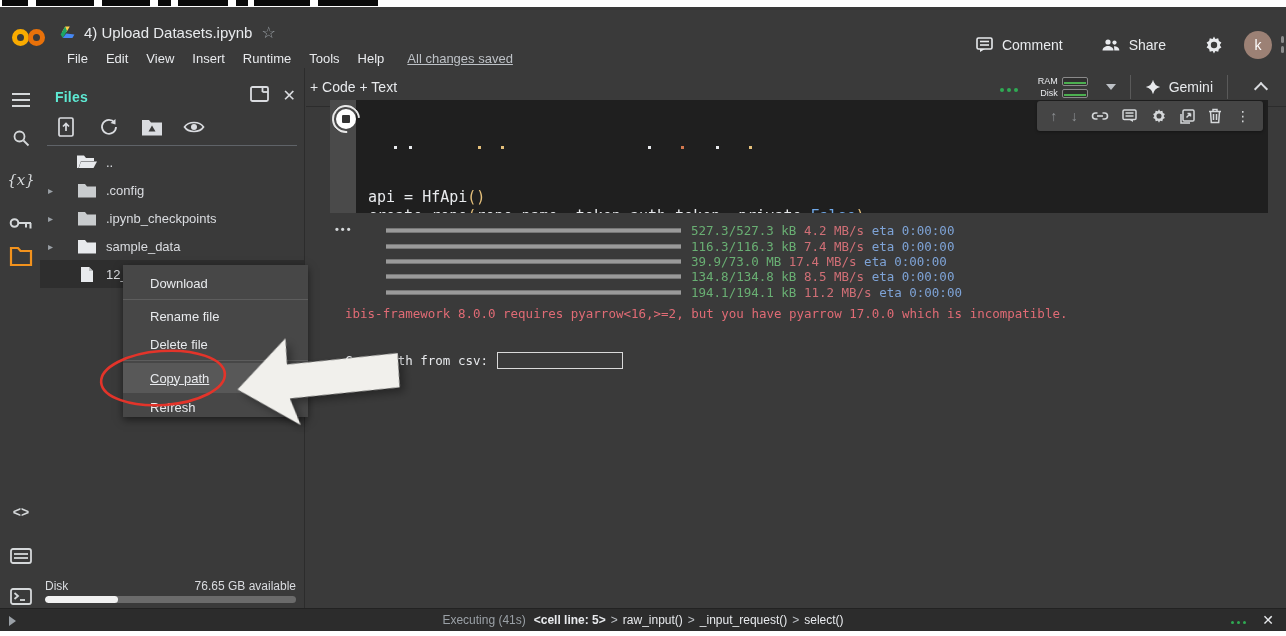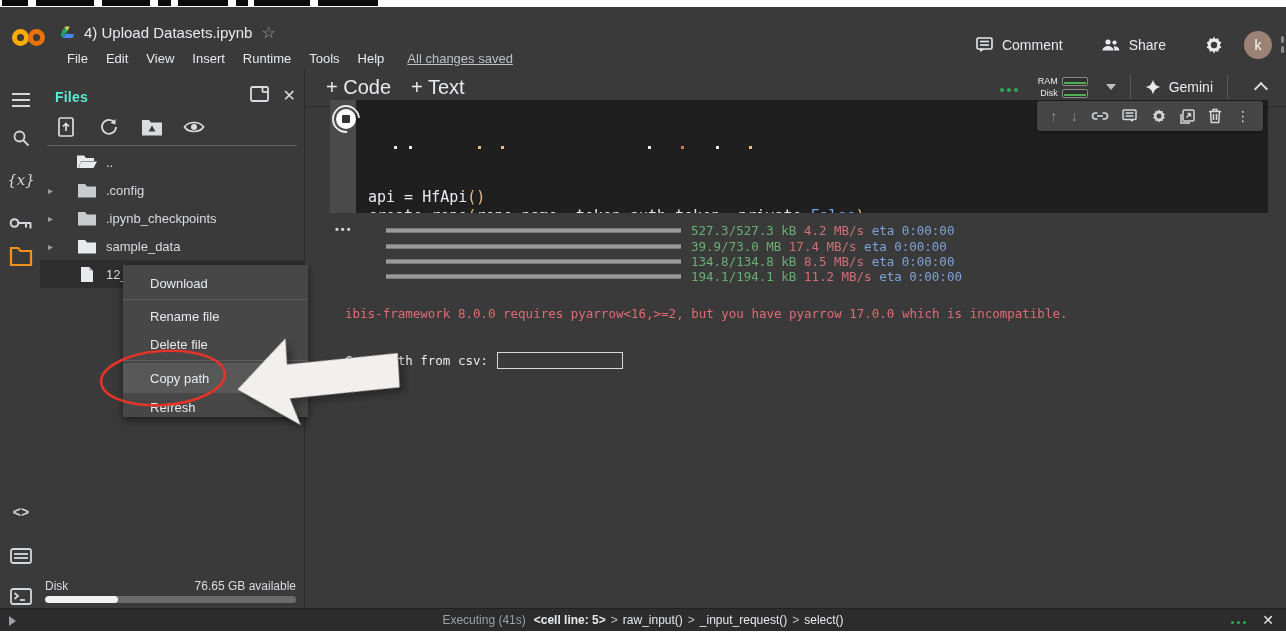--- a/index.html
+++ b/index.html
@@ -25,21 +25,21 @@
   .saved { margin-left:14px; color:#bdc1c6; text-decoration:underline; font-size:13px; }
   .header-right { position:absolute; right:14px; top:24px; display:flex; align-items:center; }
   .hbtn { display:flex; align-items:center; gap:8px; color:#e8eaed; font-size:14px; margin-left:38px; }
   .avatar { width:28px; height:28px; border-radius:50%; background:#9c8175; color:#fff; font-size:14px;
             display:flex; align-items:center; justify-content:center; margin-left:20px; }
   .scroll-dash { position:absolute; right:2px; width:3px; height:7px; background:#8a8a8a; border-radius:2px; }
 
   
   .toolbar { position:absolute; left:306px; top:61px; right:0; height:39px; background:#3a3a3a;
              border-bottom:1px solid #2c2c2c; display:flex; align-items:center; }
-  .addbtn { color:#e8eaed; font-size:20px; margin-left:20px; display:flex; gap:6px; align-items:center; }
+  .addbtn { color:#e8eaed; font-size:14px; margin-left:4px; display:flex; gap:6px; align-items:center; }
   .tb-right { margin-left:auto; display:flex; align-items:center; margin-right:10px; }
   .gdots span { width:4px; height:4px; border-radius:50%; background:#2faa53; display:inline-block; margin-left:3px; }
   .gauge { display:flex; flex-direction:column; gap:2px; margin-left:16px; }
   .gauge-row { display:flex; align-items:center; gap:4px; }
   .gauge-label { color:#e8eaed; font-size:9px; width:24px; text-align:right; }
   .gauge-bar { width:26px; height:9px; border:1px solid #8a8a8a; border-radius:2px; position:relative; background:#2f2f2f; }
   .gauge-bar i { position:absolute; left:1px; right:1px; bottom:1px; height:2px; background:#4caf50; }
   .dd-tri { width:0; height:0; border-left:5px solid transparent; border-right:5px solid transparent;
             border-top:6px solid #bdc1c6; margin-left:18px; }
   .vdiv { width:1px; height:24px; background:#5a5a5a; margin:0 14px; }
@@ -103,21 +103,21 @@
             color:#e06b75; white-space:nowrap; }
   .prompt-row { position:absolute; left:345px; top:345px; display:flex; align-items:center;
                 font-family:"DejaVu Sans Mono","Liberation Mono",monospace; font-size:12.5px; color:#e8eaed; }
   .csv-input { margin-left:9px; width:126px; height:17px; background:#3a3a3a; border:1px solid #d9d9d9;
                color:#e8eaed; font-family:inherit; font-size:12px; }
 
   
   .ctx-menu { position:absolute; left:123px; top:258px; width:185px; height:152px; background:#474747;
               box-shadow:0 3px 8px rgba(0,0,0,.5); z-index:20; overflow:hidden; padding-top:4px; }
   .ctx-item { height:28px; display:flex; align-items:center; padding-left:27px; color:#e8eaed; font-size:13px; }
-  .ctx-item.hl { background:#585858; height:30px; }
+  .ctx-item.hl { background:#585858; height:30px;text-decoration:underline; }
   .ctx-sep { height:1px; background:#5d5d5d; margin:2px 0; }
   .ellipse { position:absolute; left:98px; top:340px; width:130px; height:62px; z-index:30; pointer-events:none; }
   .arrow-anno { position:absolute; left:235px; top:322px; z-index:40; pointer-events:none;
                 filter:drop-shadow(4px 5px 4px rgba(0,0,0,.35)); transform:rotate(-10deg); }
 
   
   .statusbar { position:absolute; left:0; top:601px; width:100%; height:23px; background:#2c2c2c;
                border-top:1px solid #222; display:flex; align-items:center; justify-content:center;
                font-size:12px; color:#e8eaed; }
   .sb-play { position:absolute; left:9px; top:7px; width:0; height:0; border-top:5px solid transparent;
@@ -445,20 +445,24 @@
   </div>
 
   <div class="out-dots">•••</div>
   <div class="progress">
     <div class="prow">
       <div class="pbar"></div>
       <div class="ptext"><span class="pg">527.3/527.3 kB</span> <span class="pr">4.2 MB/s</span> <span class="pb">eta 0:00:00</span></div>
     </div>
     <div class="prow">
       <div class="pbar"></div>
+      <div class="ptext"><span class="pg">116.3/116.3 kB</span> <span class="pr">7.4 MB/s</span> <span class="pb">eta 0:00:00</span></div>
+    </div>
+    <div class="prow">
+      <div class="pbar"></div>
       <div class="ptext"><span class="pg">39.9/73.0 MB</span> <span class="pr">17.4 MB/s</span> <span class="pb">eta 0:00:00</span></div>
     </div>
     <div class="prow">
       <div class="pbar"></div>
       <div class="ptext"><span class="pg">134.8/134.8 kB</span> <span class="pr">8.5 MB/s</span> <span class="pb">eta 0:00:00</span></div>
     </div>
     <div class="prow">
       <div class="pbar"></div>
       <div class="ptext"><span class="pg">194.1/194.1 kB</span> <span class="pr">11.2 MB/s</span> <span class="pb">eta 0:00:00</span></div>
     </div>

